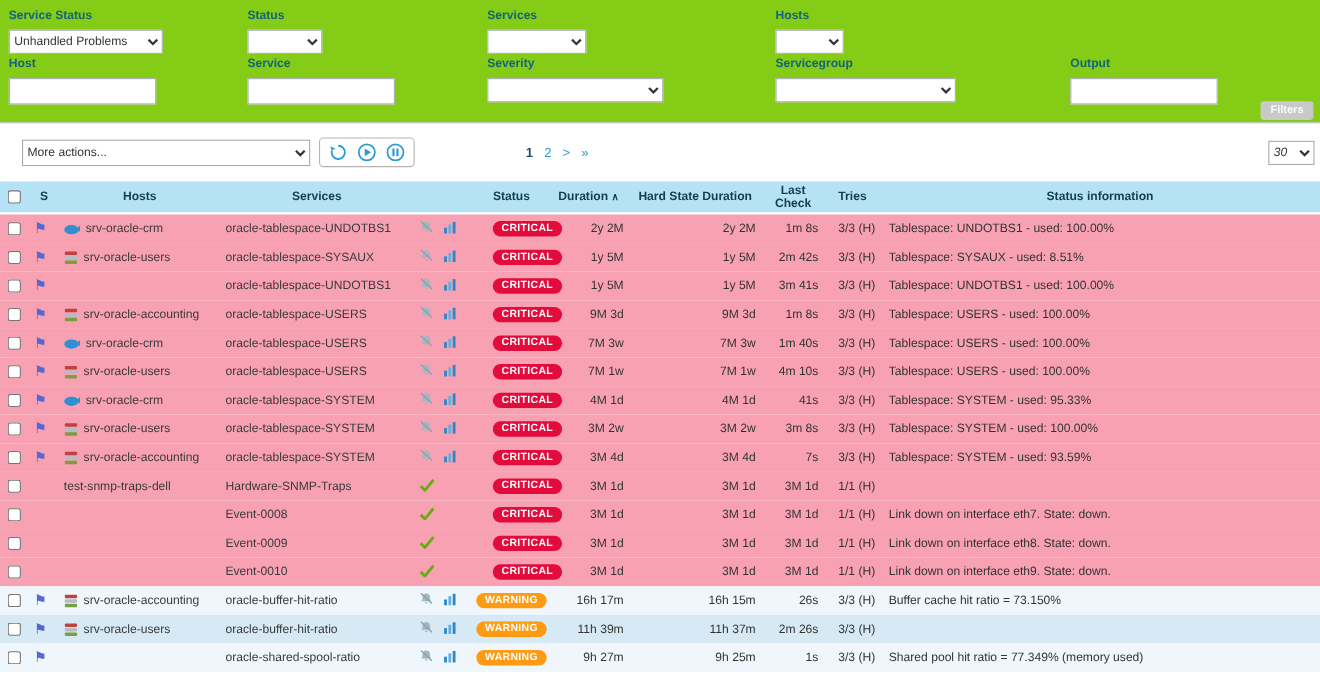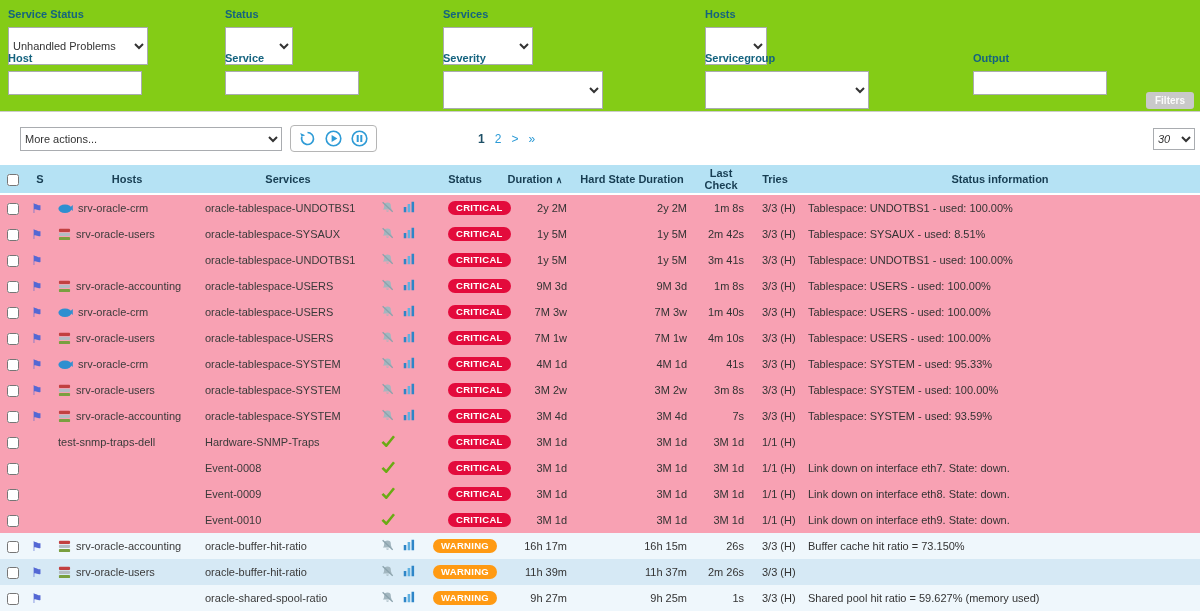--- a/index.html
+++ b/index.html
@@ -9,21 +9,21 @@
     background:#fff; color:#333;
     font-family:"Liberation Sans", sans-serif; font-size:11px;
   }
 
   
   .filters { position:relative; height:112px; border-bottom:1px solid #ccc; background:#84cc16; }
   .fgroup { position:absolute; }
   .flabel { display:block; font-weight:bold; color:#14637f; font-size:11px; margin-bottom:7px; }
   select, input[type=text] {
     font-family:inherit; font-size:11px; color:#333;
-    border:1px solid #a9acb0; background:#fff; height:38px;
+    border:1px solid #a9acb0; background:#fff; height:22px;
   }
   input[type=text] { height:24px; padding:2px 4px; }
   .filters-tab {
     position:absolute; right:6px; bottom:2px;
     background:#c9c9c9; color:#fbfbfb; font-size:10px; font-weight:bold;
     padding:3px 9px; border-radius:3px;
   }
 
   
   .actionbar { position:relative; height:53px; display:flex; align-items:center; padding:0 20px; }
@@ -717,16 +717,16 @@
               <rect x="11.4" y="1" width="3.4" height="14" fill="#2e86c8"></rect>
             </svg>
       </span>
 
     </div>
     <div class="c-status"><span class="badge badge-warning">WARNING</span></div>
     <div class="c-dur">9h 27m</div>
     <div class="c-hard">9h 25m</div>
     <div class="c-last">1s</div>
     <div class="c-tries">3/3 (H)</div>
-    <div class="c-info">Shared pool hit ratio = 59.627% (memory used)</div>
+    <div class="c-info">Shared pool hit ratio = 77.349% (memory used)</div>
   </div>
     </div>
 </div>
 
 </body></html>

